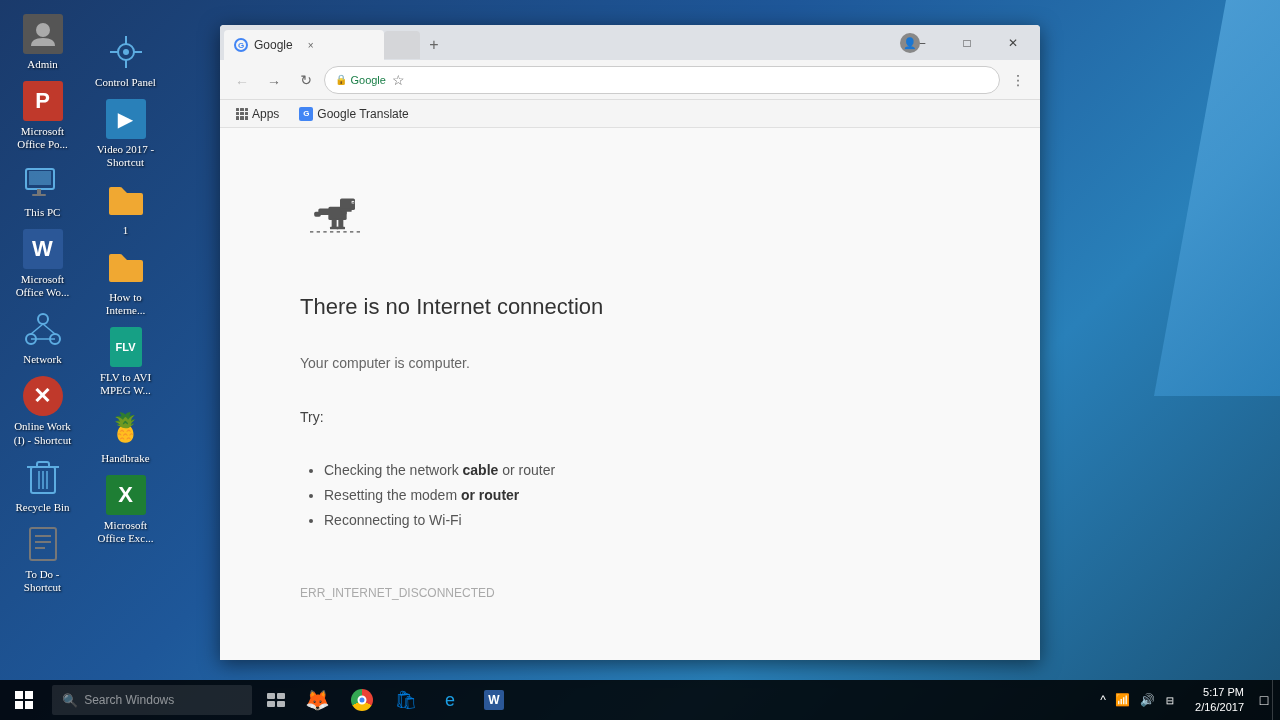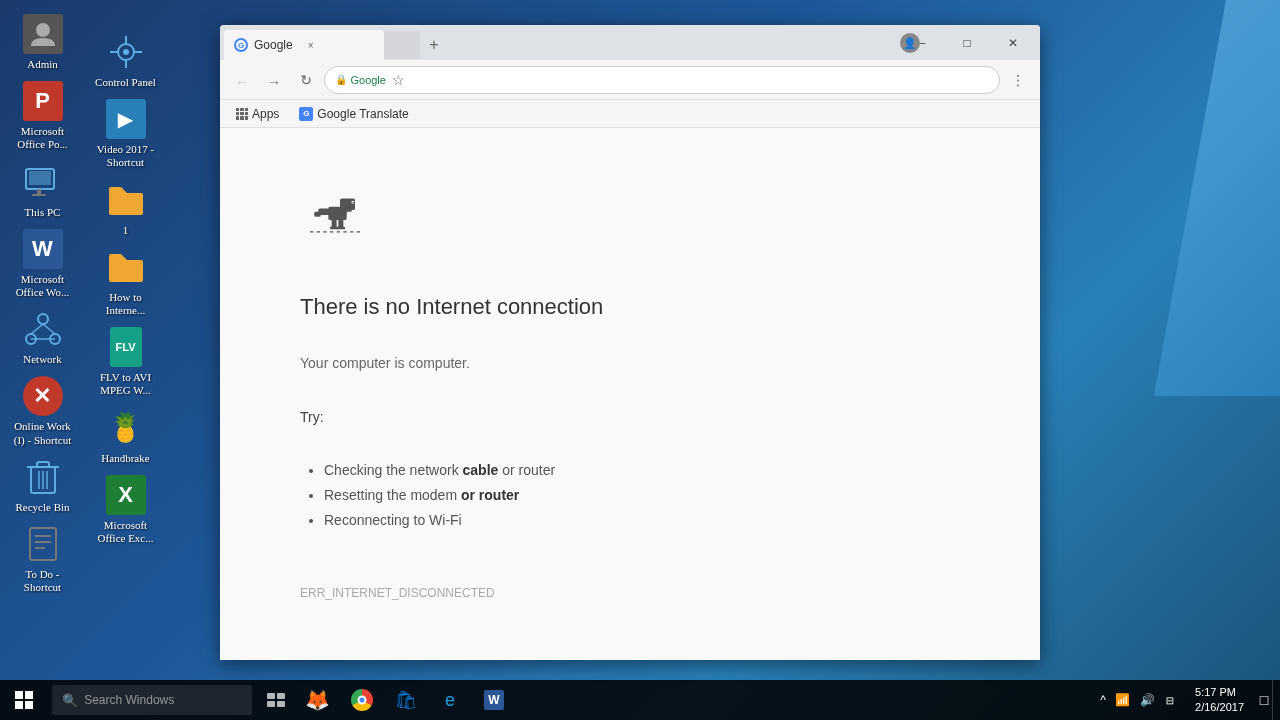--- a/index.html
+++ b/index.html
@@ -139,21 +139,21 @@
     }
     .sys-icon {
       color: white;
       font-size: 12px;
       padding: 2px 3px;
       cursor: pointer;
     }
     .taskbar-clock {
       display: flex;
       flex-direction: column;
-      align-items: flex-start;
+      align-items: flex-end;
       justify-content: center;
       padding: 0 12px;
       cursor: pointer;
       color: white;
       font-size: 11px;
       line-height: 1.4;
     }
     .taskbar-show-desktop {
       width: 8px;
       height: 40px;

